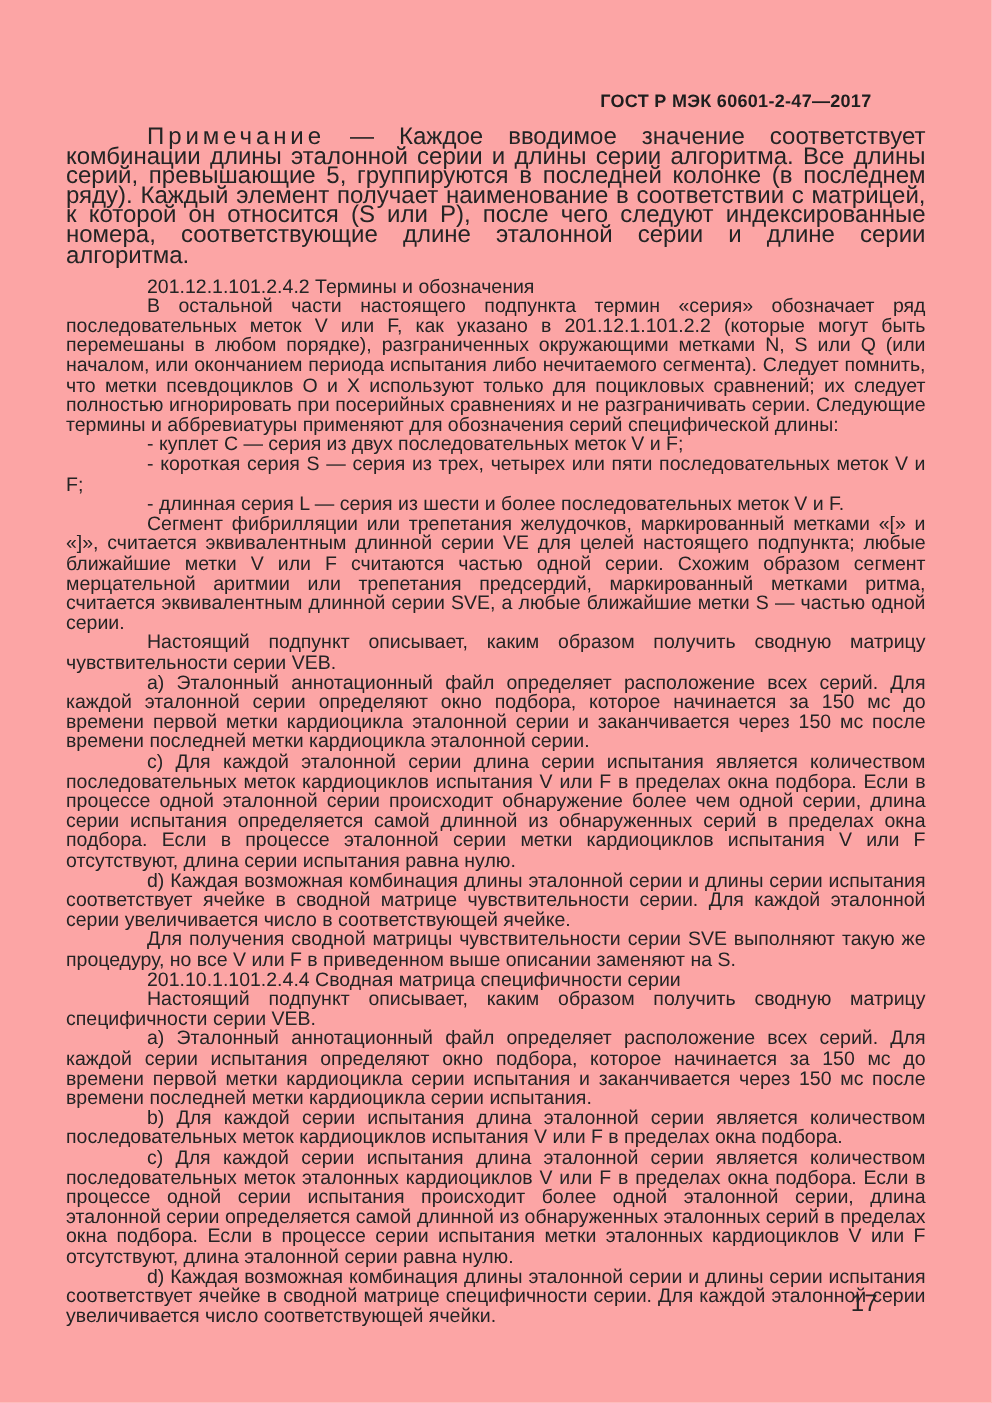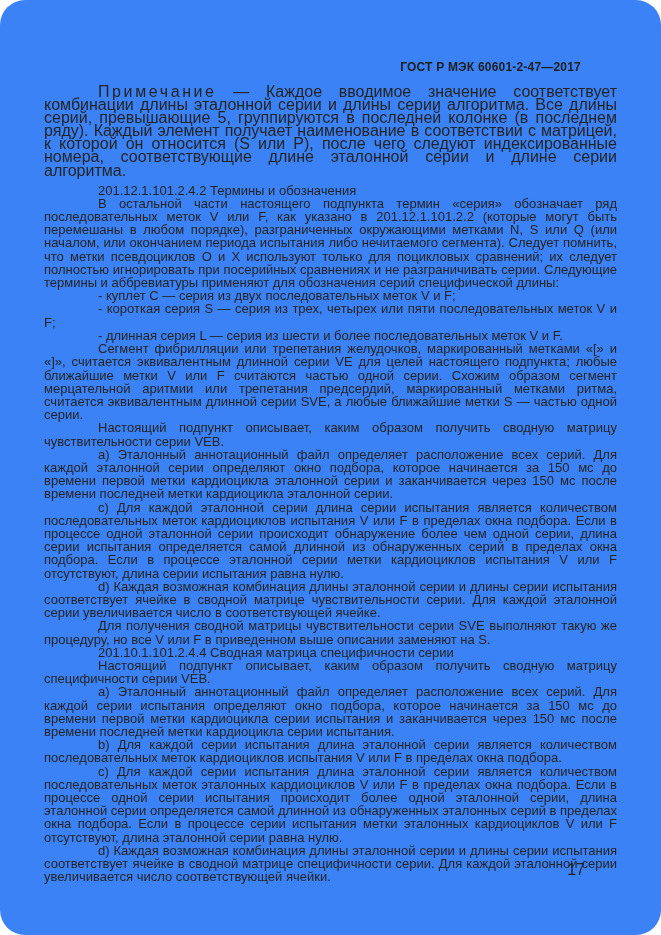--- a/index.html
+++ b/index.html
@@ -11,22 +11,21 @@
     height: 935px;
     background: #ffffff;
     font-family: "Liberation Sans", "DejaVu Sans", sans-serif;
     color: #242424;
     position: relative;
     overflow: hidden;
   }
   .page {
     position: absolute;
     inset: 0;
-    background: #3b82f6;
-    border-radius: 25px;
+    background: #fca5a5;
   }
   .running-header {
     position: absolute;
     top: 60px;
     right: 80px;
     font-size: 12px;
     font-weight: bold;
     letter-spacing: 0.2px;
     color: #1e1e1e;
     white-space: nowrap;

